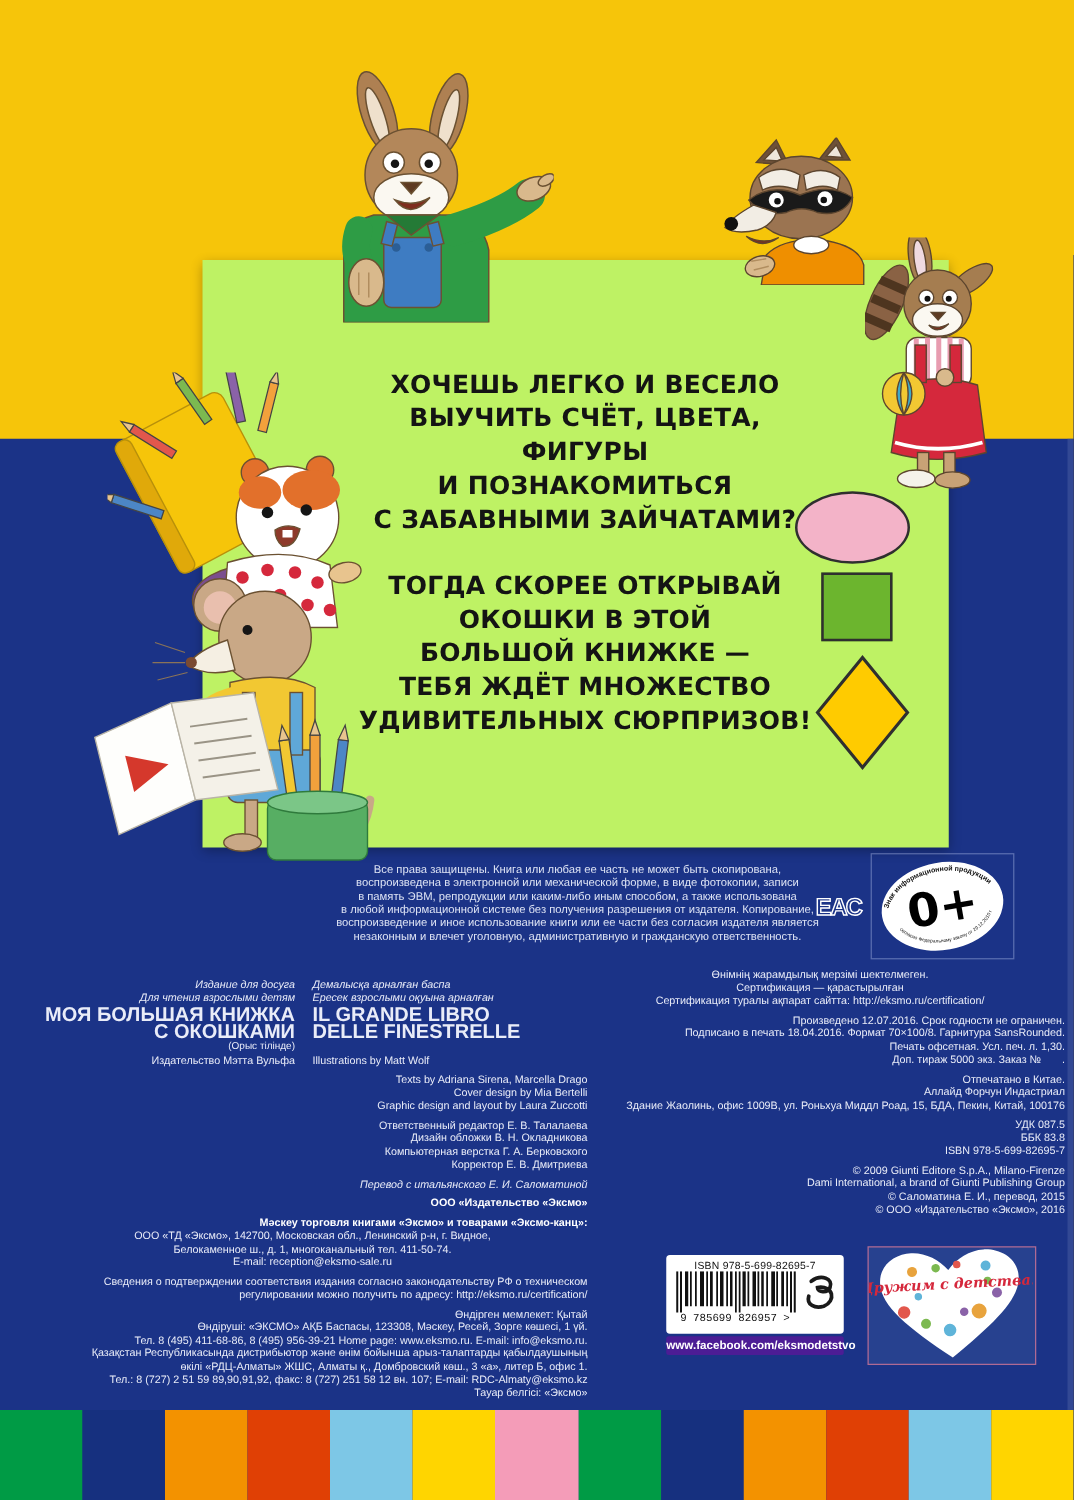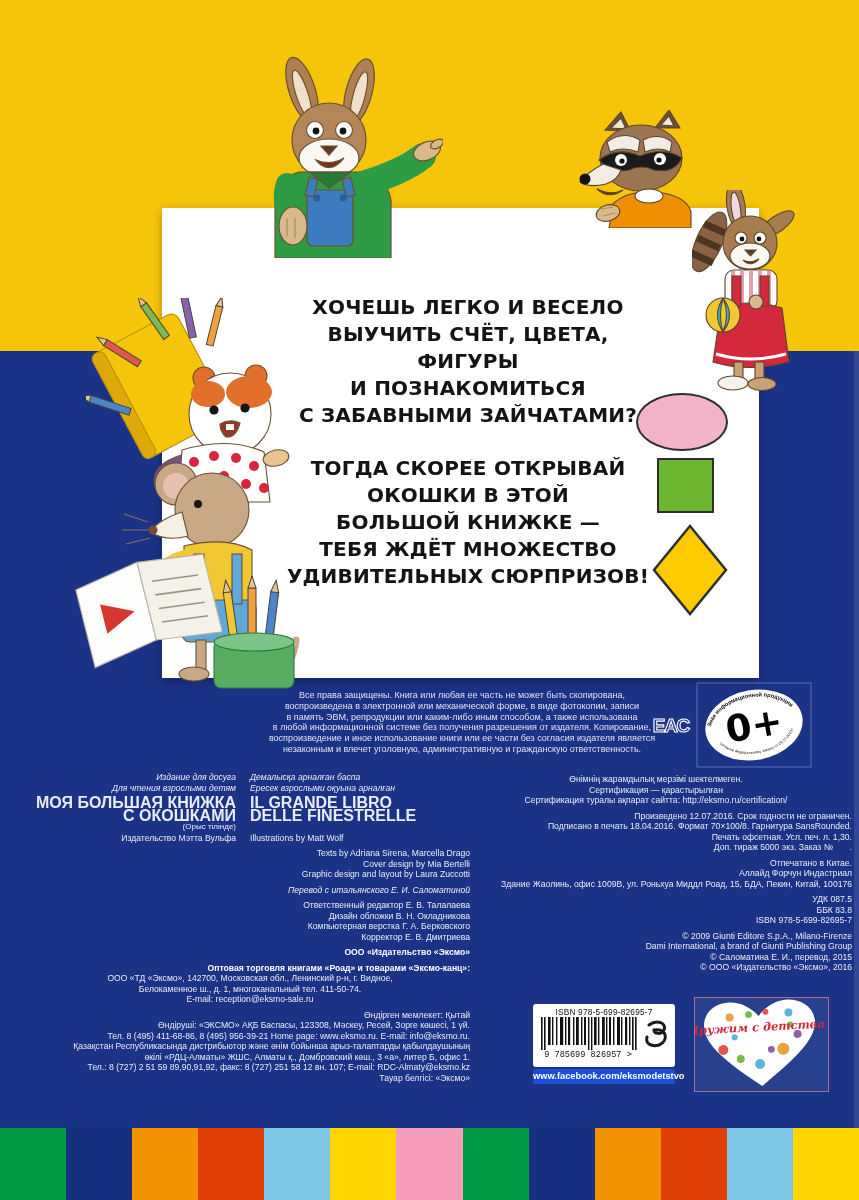--- a/index.html
+++ b/index.html
@@ -1,20 +1,20 @@
 <!DOCTYPE html>
 <html><head>
 <meta charset="utf-8">
 <style>
   html,body{margin:0;padding:0;background:#444;}
   .page{position:relative;width:859px;height:1200px;overflow:hidden;
         background:#1B3387;font-family:"Liberation Sans",sans-serif;}
   .yellow-band{position:absolute;left:0;top:0;width:859px;height:351px;background:#F6C50A;}
   .edge-light{position:absolute;right:0;top:351px;width:5px;height:777px;background:#46599F;opacity:.55;}
-  .white-panel{position:absolute;left:162px;top:208px;width:597px;height:470px;background:#ffffff;
+  .white-panel{position:absolute;left:162px;top:208px;width:597px;height:470px;background:#bef264;
                box-shadow:0 3px 9px rgba(0,0,0,.30);z-index:2;}
   .panel-text{position:absolute;left:115px;right:100px;top:86px;text-align:center;
               font-family:"DejaVu Sans",sans-serif;font-weight:800;color:#141414;
               font-size:20px;line-height:27px;letter-spacing:.2px;}
   .panel-text .q{white-space:pre-line;margin:0 0 26px 0;}
   .shape{position:absolute;z-index:4;}
   .shape-ellipse{left:636px;top:393px;width:88px;height:54px;background:#F3B3C8;
                  border:2.5px solid #2F2F2F;border-radius:50%;}
   .shape-square{left:657px;top:458px;width:53px;height:51px;background:#6CB52E;border:2.5px solid #2F2F2F;}
   .char{position:absolute;z-index:5;}
@@ -22,33 +22,33 @@
   
   .copyright{position:absolute;left:162px;top:690px;width:600px;text-align:center;
              color:#DDE3F4;font-size:9px;line-height:10.8px;}
   
   .imprint{color:#E9ECF8;font-size:8.6px;line-height:10.5px;position:absolute;}
   .imprint b,.imp-bold{color:#FFFFFF;font-weight:bold;}
   .col-left{left:30px;top:772px;width:440px;text-align:center;}
   .pairs{display:grid;grid-template-columns:206px auto;column-gap:14px;text-align:left;}
   .pa{text-align:right;}
   .pb{text-align:left;}
-  .it{font-style:italic;}
+  .it{font-style:italic;margin-top:10px;}
   .ttl{font-weight:bold;font-size:16px;line-height:13px;margin-top:3px;}
   .sm{font-size:8px;}
   .grp{margin-top:5px;text-align:right;}
   .col-right{left:460px;top:774px;width:392px;text-align:center;}
   
   .age-badge{position:absolute;left:696px;top:682px;width:116px;height:86px;z-index:3;}
   .eac{position:absolute;left:648px;top:704px;width:46px;height:42px;z-index:3;}
   
   .barcode-box{position:absolute;left:533px;top:1004px;width:142px;height:63px;background:#fff;
                border-radius:3px;z-index:3;text-align:center;}
   .isbn-line{font-size:8.3px;color:#111;padding-top:3px;letter-spacing:.2px;}
-  .fb-bar{position:absolute;left:533px;top:1069px;width:142px;height:15px;background:#1d4ed8;
+  .fb-bar{position:absolute;left:533px;top:1069px;width:142px;height:15px;background:#4c1d95;
           color:#fff;font-weight:bold;font-size:9.3px;line-height:15px;text-align:center;
           border-radius:2px;z-index:3;}
   .heart-box{position:absolute;left:694px;top:997px;width:133px;height:93px;background:#27418F;
              border:1px solid rgba(222,120,150,.75);z-index:3;}
   
   .stripes{position:absolute;left:0;top:1128px;width:859px;height:72px;display:flex;z-index:6;}
   .stripe{flex:1;}
 </style>
 </head>
 <body>
@@ -313,30 +313,32 @@
       <div class="pb ttl ml">IL GRANDE LIBRO
 DELLE FINESTRELLE</div>
       <div class="pa sm">(Орыс тілінде)</div>
       <div class="pb sm"></div>
       <div class="pa">Издательство Мэтта Вульфа</div>
       <div class="pb">Illustrations by Matt Wolf</div>
     </div>
     <div class="grp ml">Texts by Adriana Sirena, Marcella Drago
 Cover design by Mia Bertelli
 Graphic design and layout by Laura Zuccotti</div>
-    <div class="grp it">Перевод с итальянского Е. И. Саломатиной</div>
     <div class="grp ml">Ответственный редактор Е. В. Талалаева
 Дизайн обложки В. Н. Окладникова
 Компьютерная верстка Г. А. Берковского
 Корректор Е. В. Дмитриева</div>
+    <div class="grp it">Перевод с итальянского Е. И. Саломатиной</div>
     <div class="grp imp-bold">ООО «Издательство «Эксмо»</div>
-    <div class="grp imp-bold">Оптовая торговля книгами «Роад» и товарами «Эксмо-канц»:</div>
+    <div class="grp imp-bold">Мәскеу торговля книгами «Эксмо» и товарами «Эксмо-канц»:</div>
     <div class="ml">ООО «ТД «Эксмо», 142700, Московская обл., Ленинский р-н, г. Видное,
 Белокаменное ш., д. 1, многоканальный тел. 411-50-74.
 E-mail: reception@eksmo-sale.ru</div>
+    <div class="grp ml">Сведения о подтверждении соответствия издания согласно законодательству РФ о техническом
+регулировании можно получить по адресу: http://eksmo.ru/certification/</div>
     <div class="grp ml">Өндірген мемлекет: Қытай
 Өндіруші: «ЭКСМО» АҚБ Баспасы, 123308, Мәскеу, Ресей, Зорге көшесі, 1 үй.
 Тел. 8 (495) 411-68-86, 8 (495) 956-39-21 Home page: www.eksmo.ru. E-mail: info@eksmo.ru.
 Қазақстан Республикасында дистрибьютор және өнім бойынша арыз-талаптарды қабылдаушының
 өкілі «РДЦ-Алматы» ЖШС, Алматы қ., Домбровский көш., 3 «а», литер Б, офис 1.
 Тел.: 8 (727) 2 51 59 89,90,91,92, факс: 8 (727) 251 58 12 вн. 107; E-mail: RDC-Almaty@eksmo.kz
 Тауар белгісі: «Эксмо»</div>
   </div>
 
   <div class="imprint col-right">

